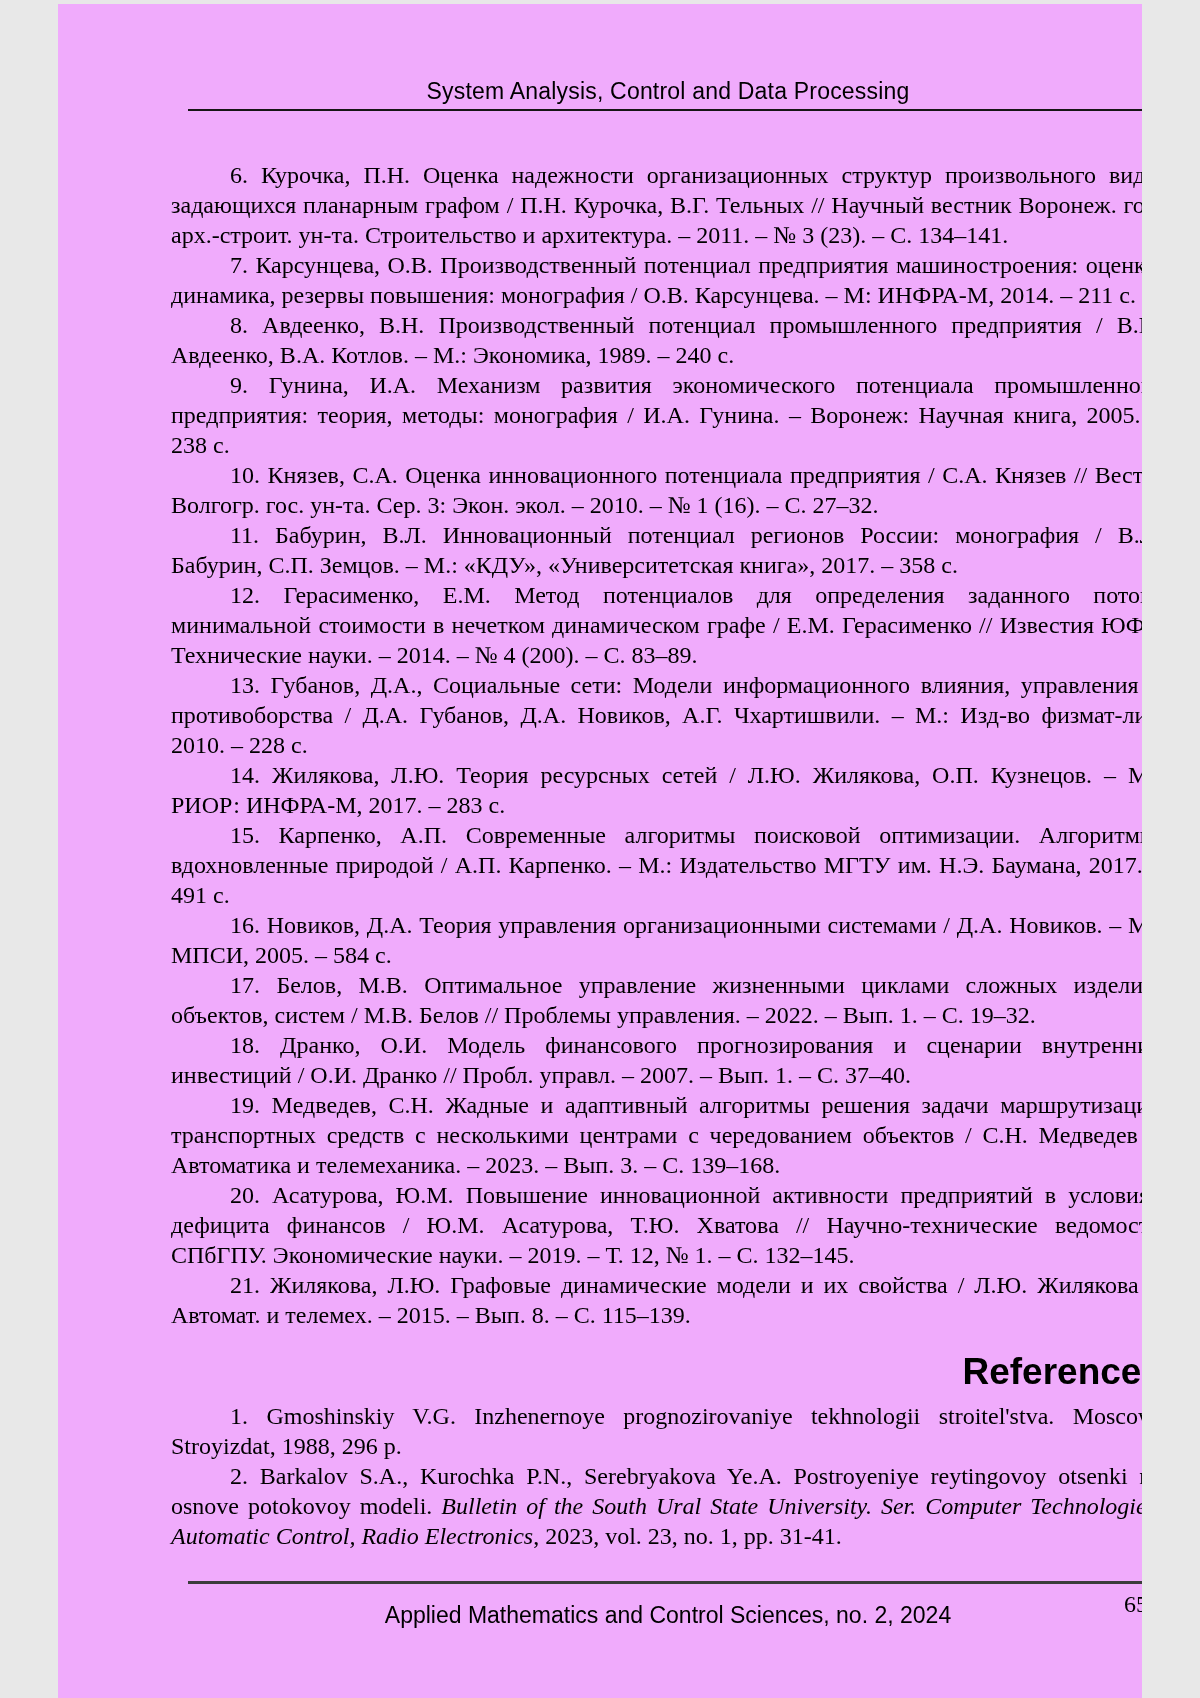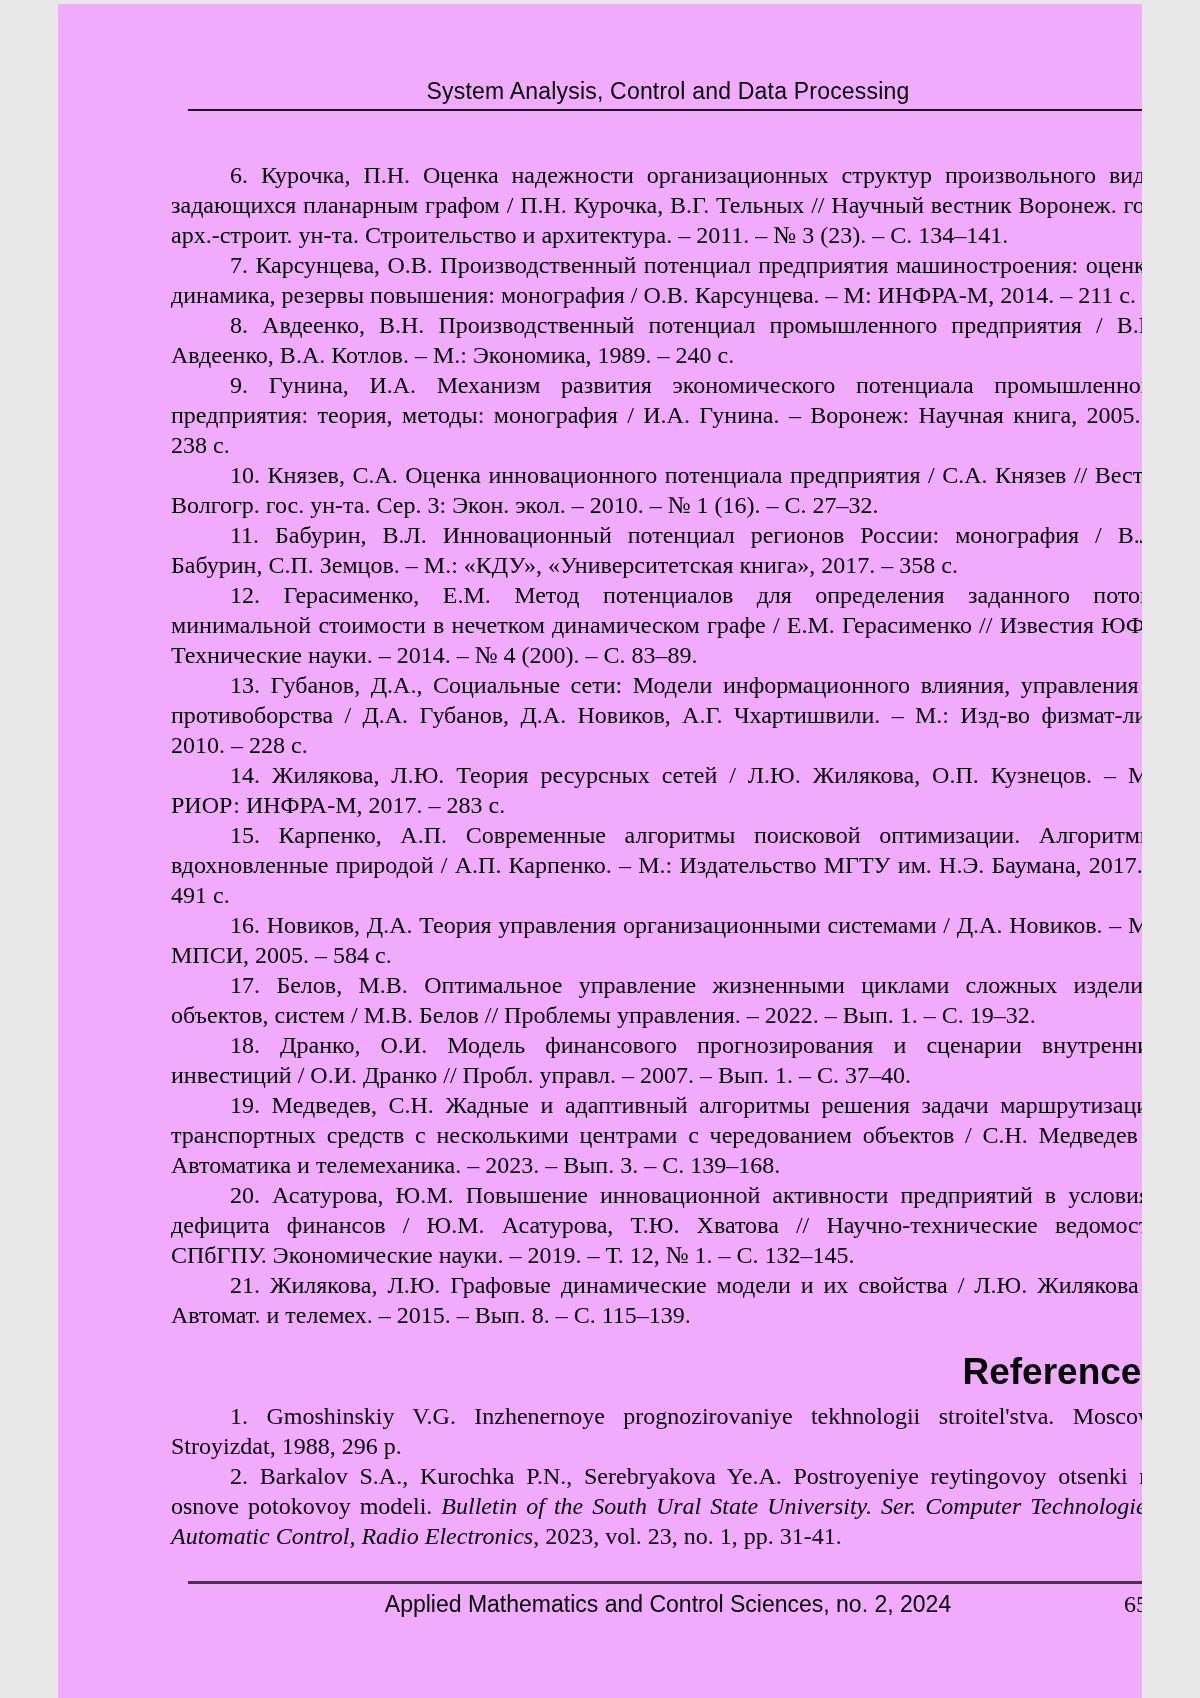--- a/index.html
+++ b/index.html
@@ -48,21 +48,21 @@
     text-align: right;
     text-indent: 0;
   }
   .refs p .journal-italic { font-style: italic; }
   .running-footer {
     position: absolute;
     top: 1577px;
     left: 130px;
     width: 960px;
     border-top: 3px solid #3c3c3c;
-    padding-top: 7px;
+    padding-top: 18px;
     font-family: "Liberation Sans", sans-serif;
     font-size: 23px;
     line-height: 26px;
   }
   .footer-journal { text-align: center; }
   .footer-page {
     position: absolute;
     right: 0;
     top: 7px;
     font-family: "Liberation Serif", serif;

